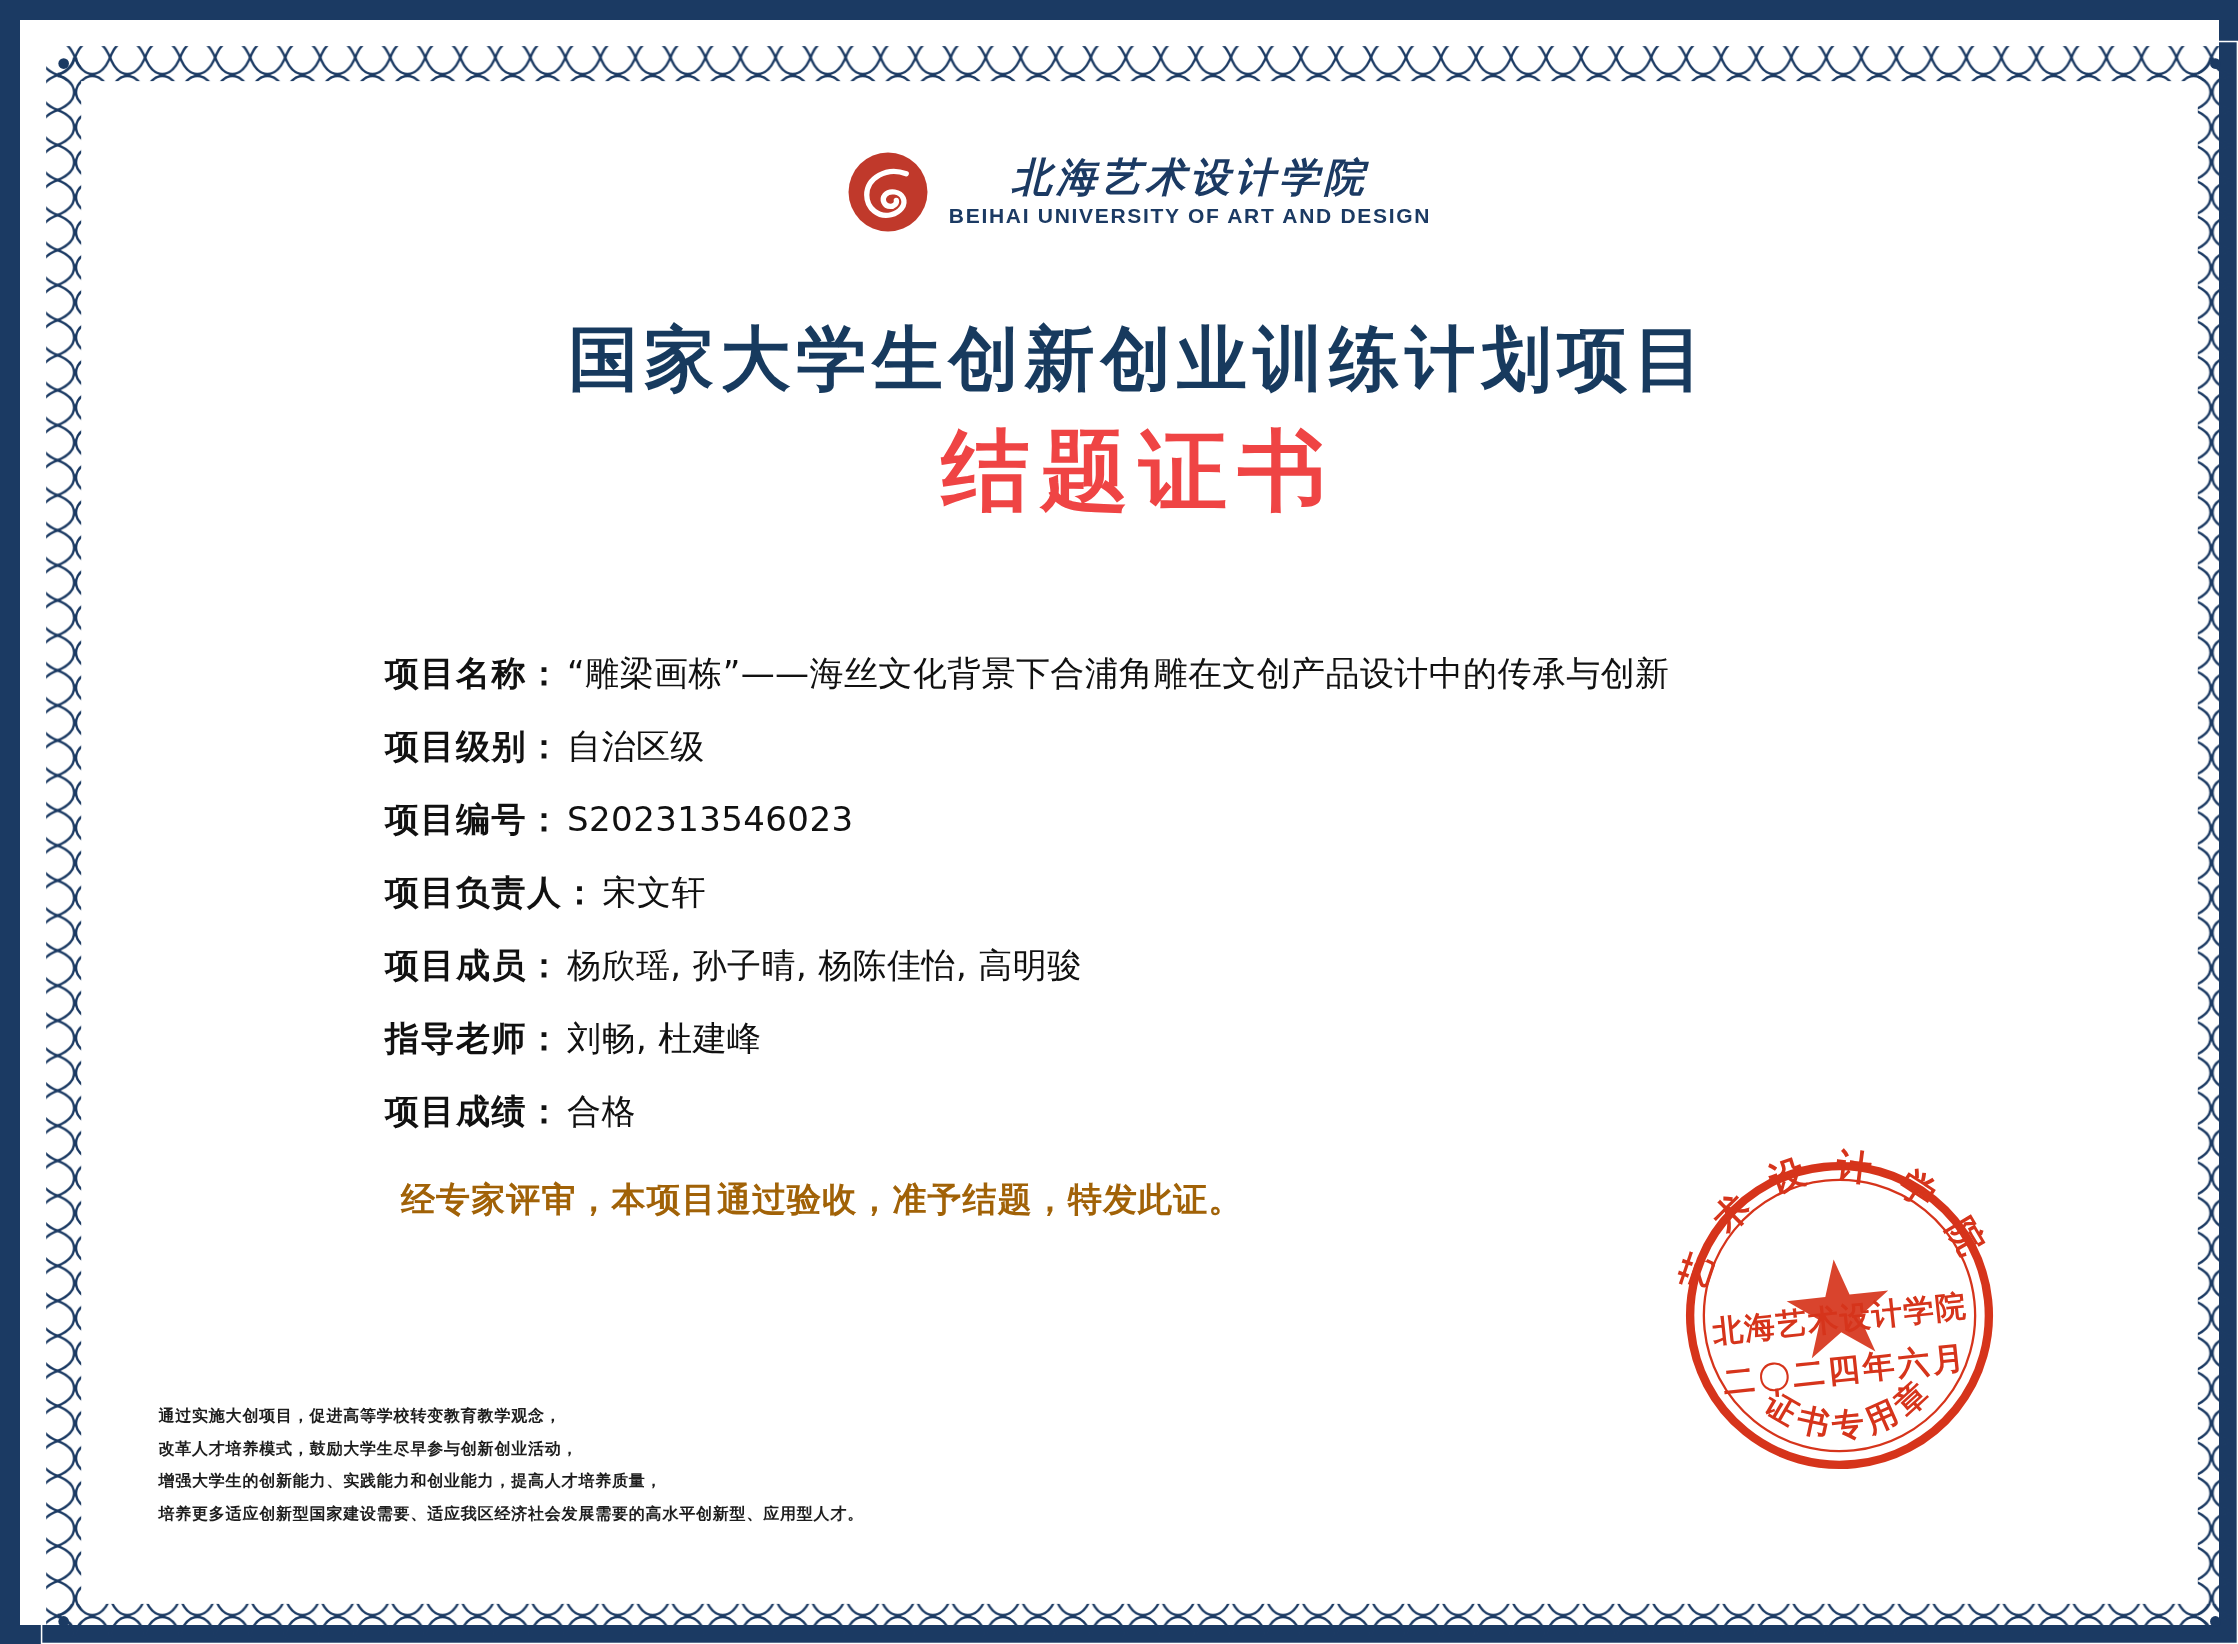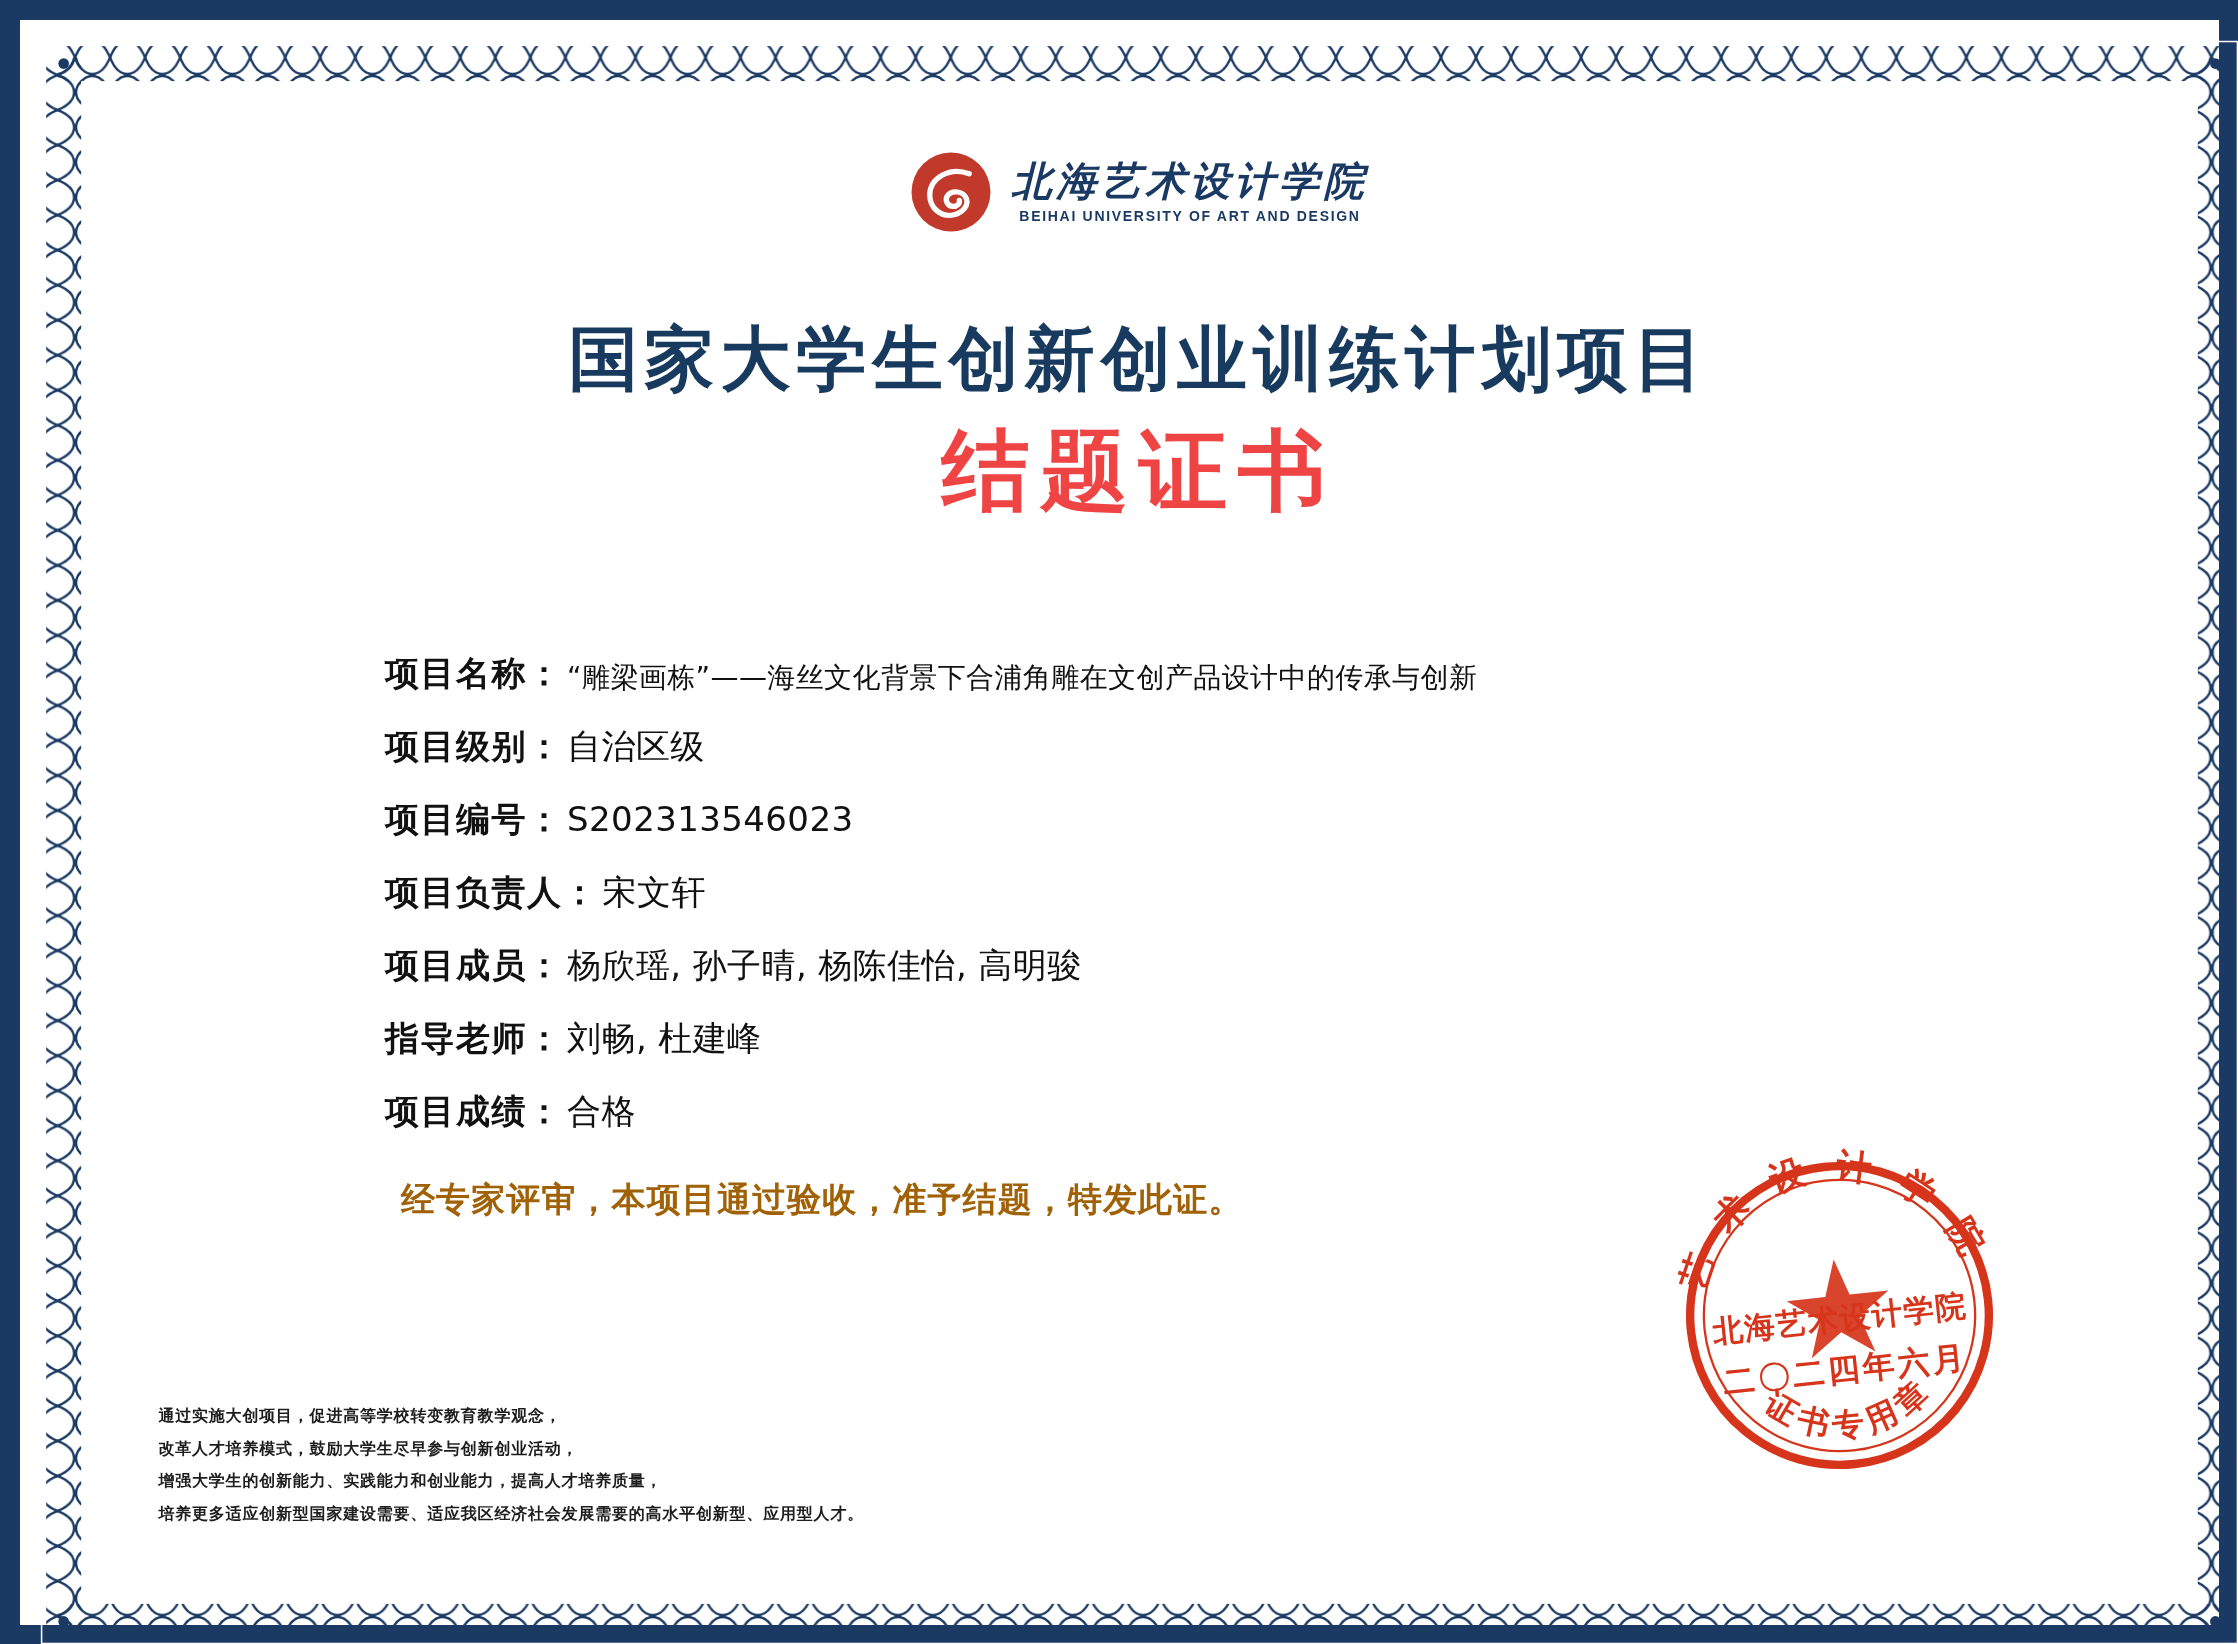--- a/index.html
+++ b/index.html
@@ -68,21 +68,21 @@
     font-size: 40px;
     font-weight: bold;
     color: #1b3a63;
     letter-spacing: 4.6px;
     line-height: 1.08;
     white-space: nowrap;
     font-style: italic;
   }
   .logo-en {
     font-family: "Liberation Sans", sans-serif;
-    font-size: 14px;
+    font-size: 21px;
     font-weight: bold;
     color: #1b3a63;
     letter-spacing: 1.7px;
     margin-top: 6.1px;
     white-space: nowrap;
   }
 
   
   .title-main {
     margin-top: 84px;
@@ -125,21 +125,21 @@
     letter-spacing: 1.5px;
     white-space: nowrap;
   }
   .field-value {
     font-family: "DejaVu Sans", sans-serif;
     color: #111111;
     letter-spacing: 0.4px;
     margin-left: 4.6px;
   }
   .field-row.title-row .field-value {
-    font-size: 28px;
+    font-size: 34px;
   }
 
   .statement {
     margin-top: 44px;
     font-family: "DejaVu Sans", sans-serif;
     font-weight: bold;
     font-size: 34px;
     color: #a16207;
     letter-spacing: 1.1px;
     margin-left: 16px;

